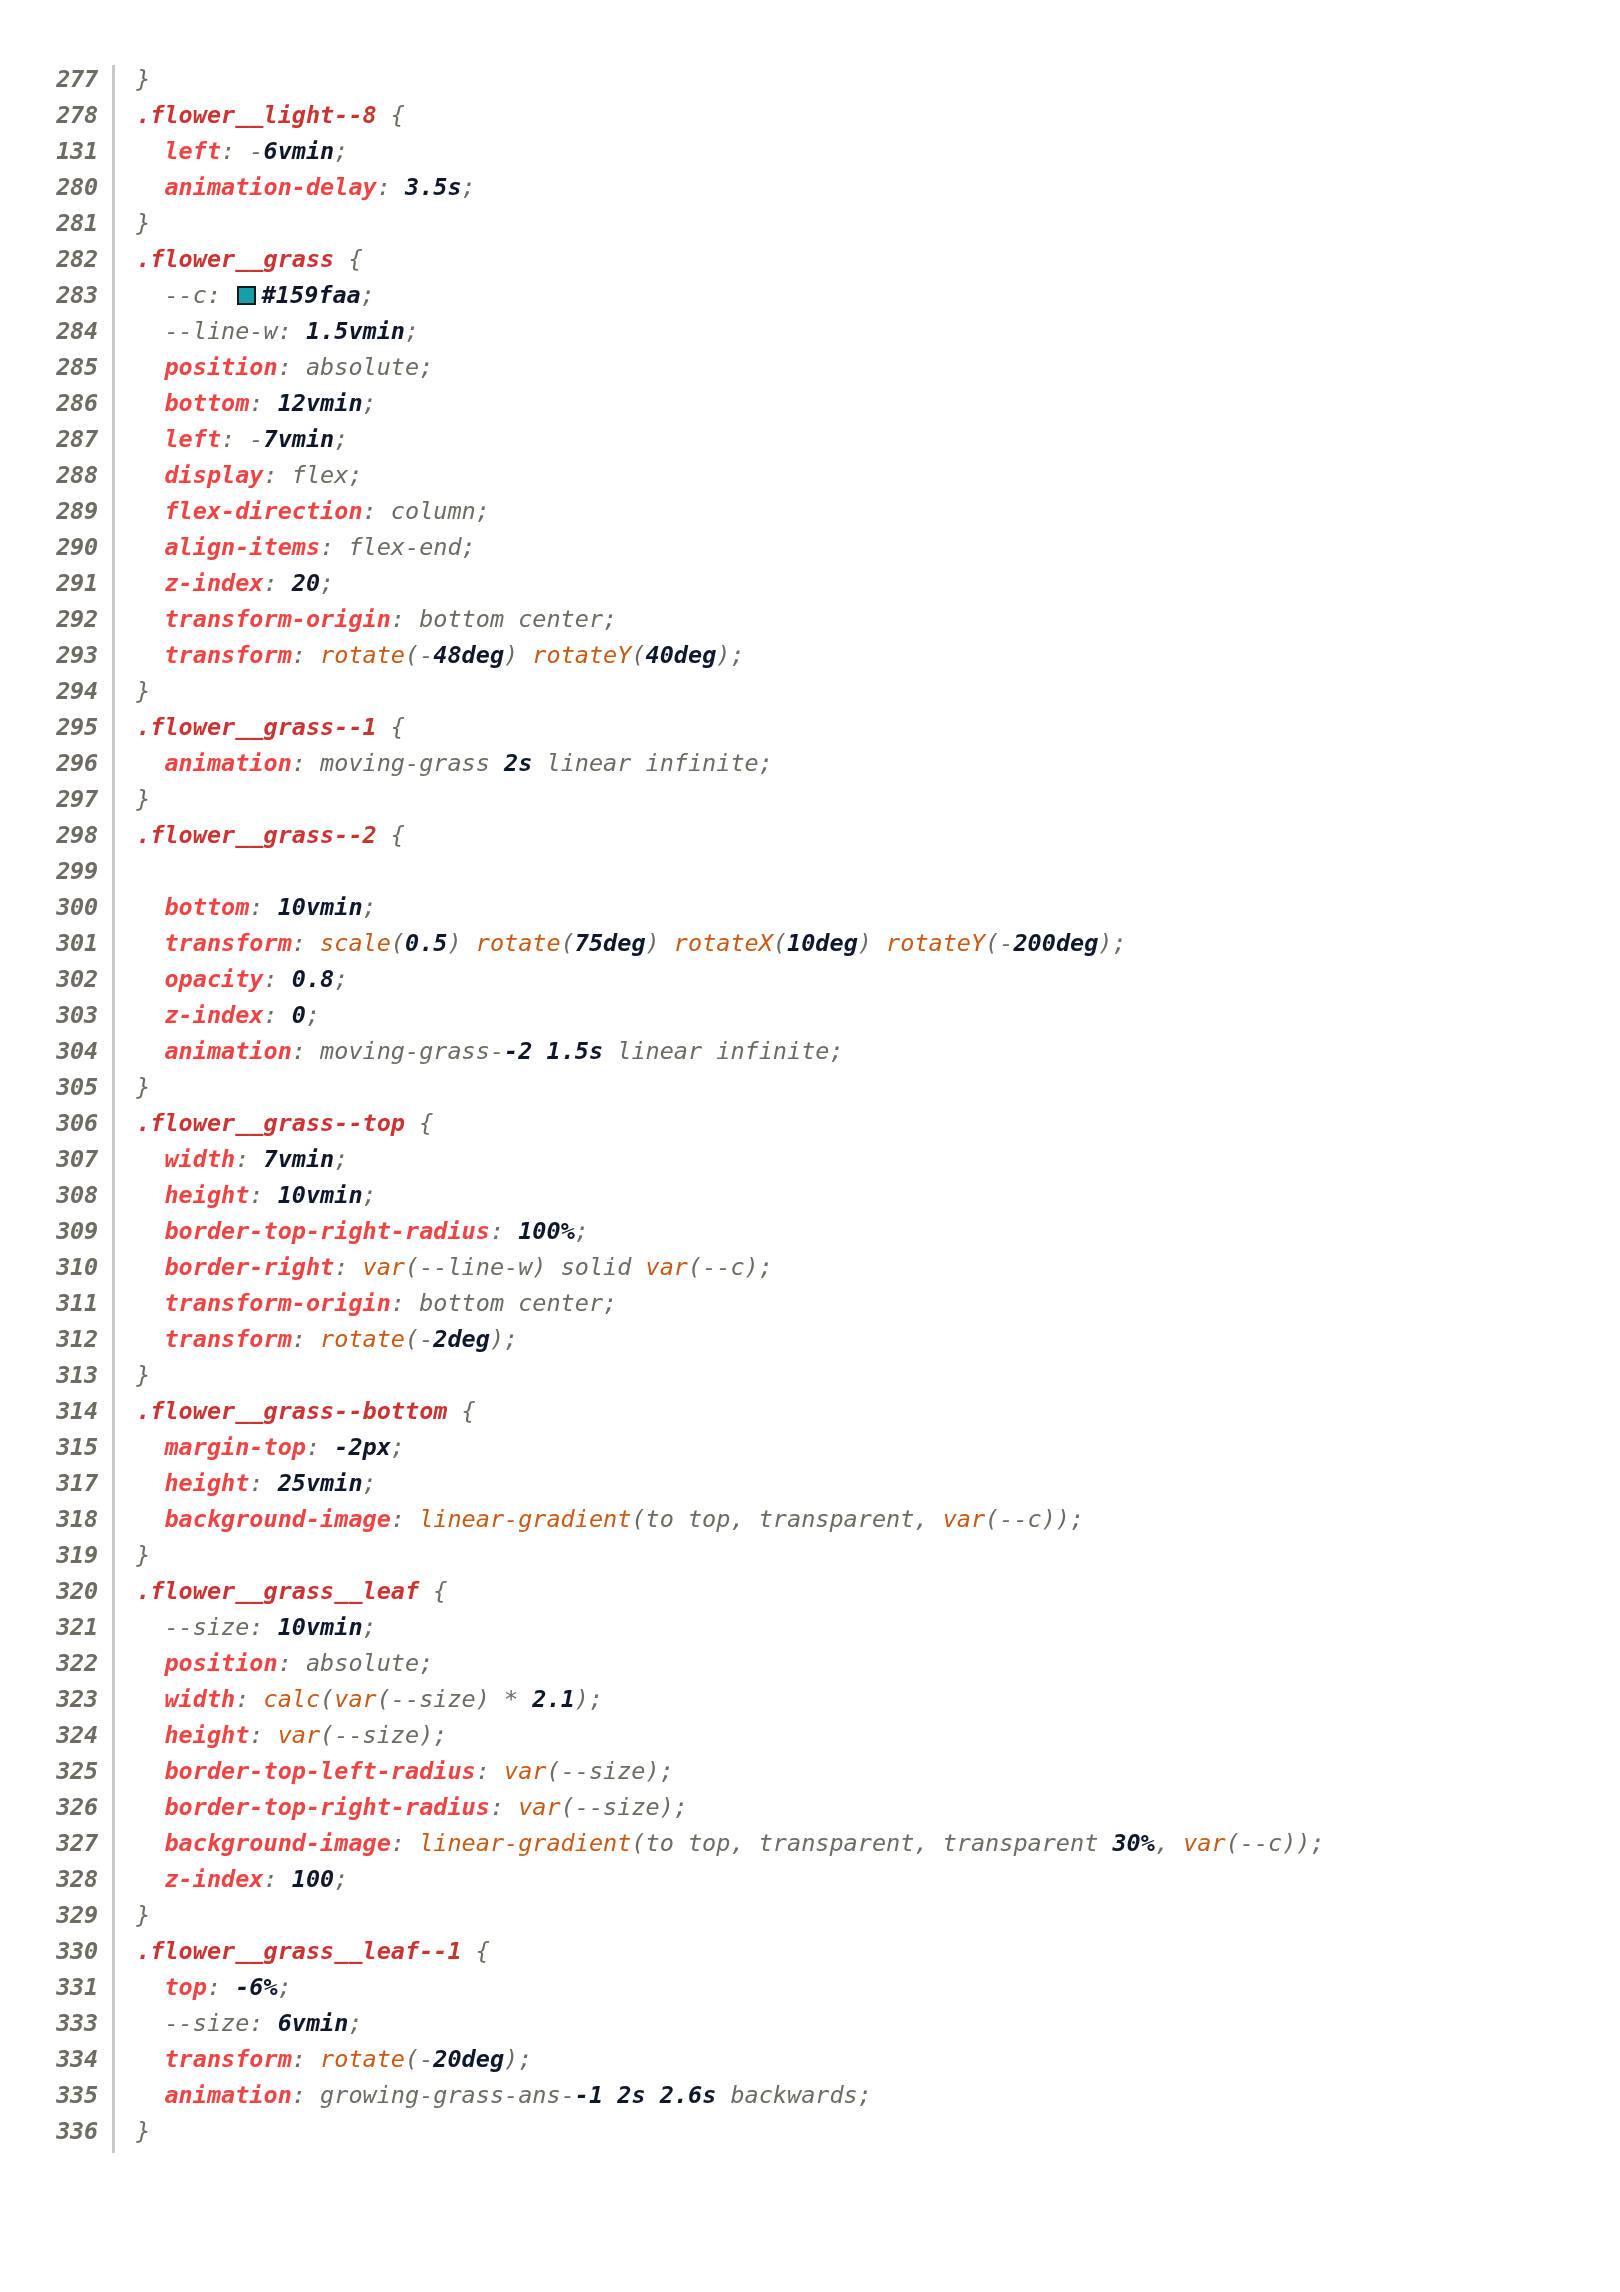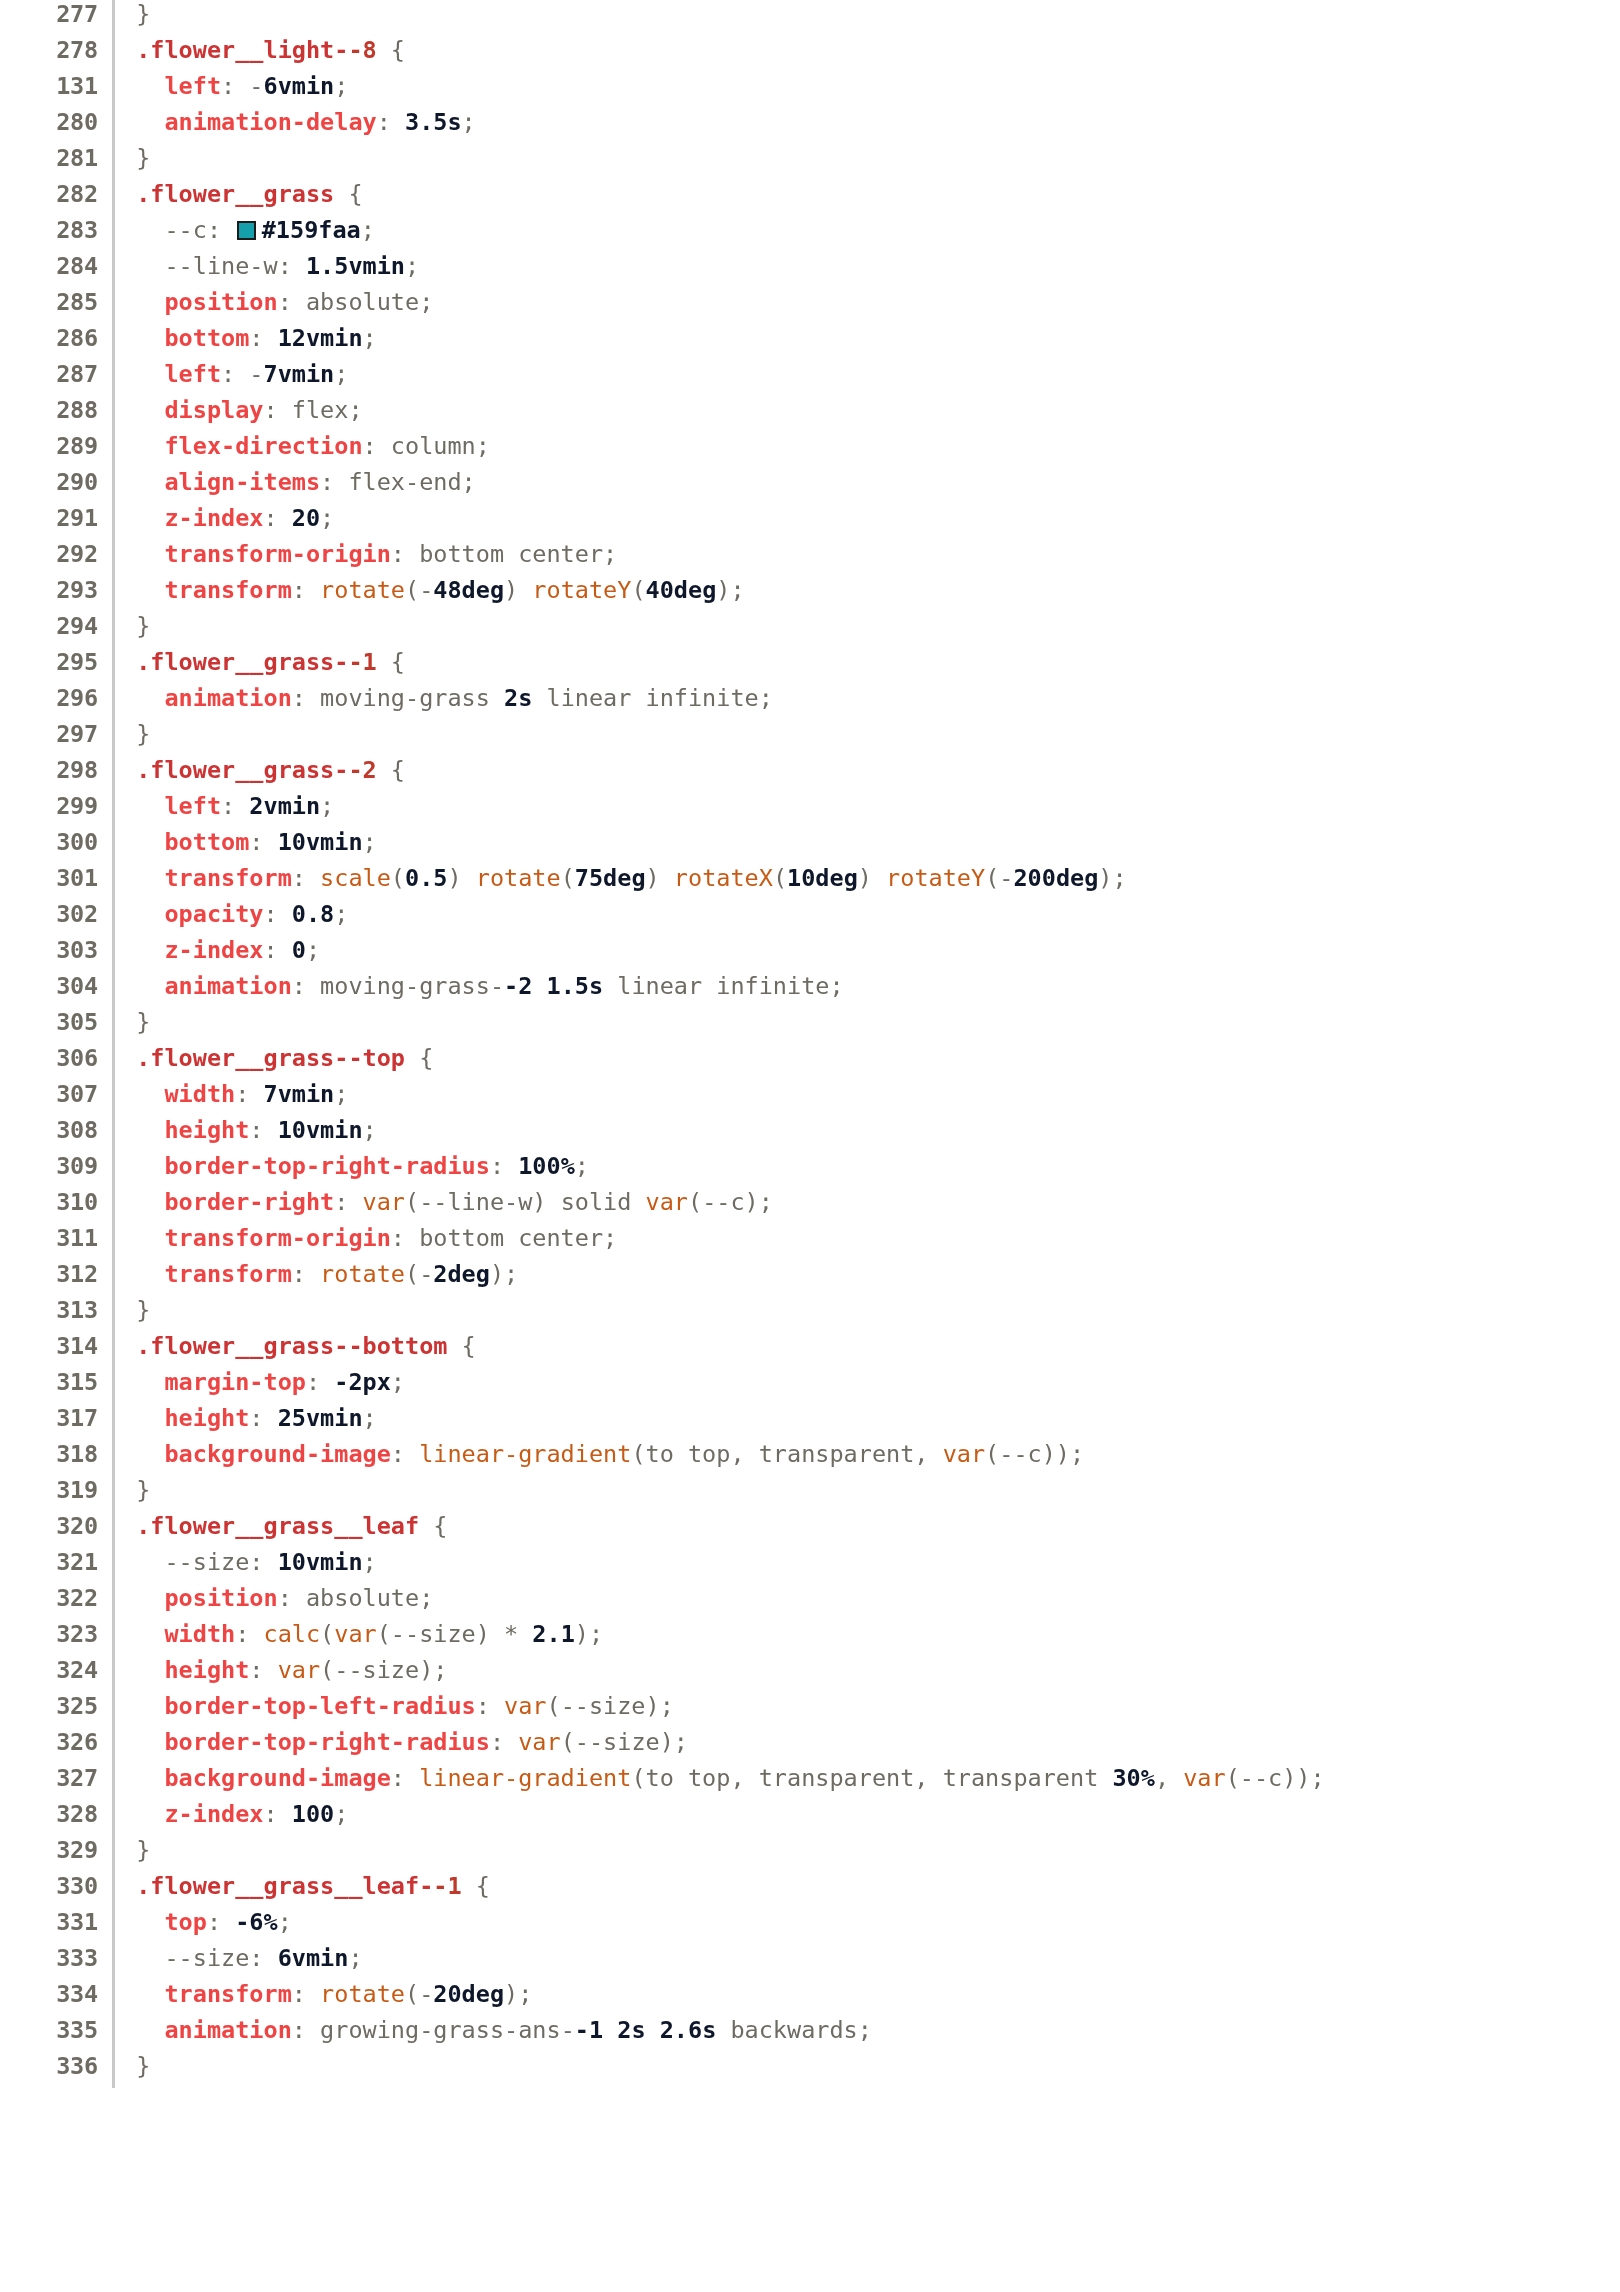--- a/index.html
+++ b/index.html
@@ -9,21 +9,23 @@
     background: #ffffff;
   }
   body {
     width: 1620px;
     height: 2293px;
     font-family: "DejaVu Sans Mono", "Liberation Mono", monospace;
     -webkit-font-smoothing: none;
   }
 
   #code-listing {
+    padding-top: 65px;
     padding-left: 0;
+    font-style: italic;
   }
 
   .code-line {
     display: flex;
     align-items: baseline;
     height: 36px;
     white-space: pre;
   }
 
   .line-number {
@@ -96,21 +98,21 @@
     <div class="code-line"><span class="line-number">289</span><span class="gutter-divider"></span><span class="line-content"><span class="t-plain">  </span><span class="t-prop">flex-direction</span><span class="t-punc">: </span><span class="t-plain">column</span><span class="t-punc">;</span></span></div>
     <div class="code-line"><span class="line-number">290</span><span class="gutter-divider"></span><span class="line-content"><span class="t-plain">  </span><span class="t-prop">align-items</span><span class="t-punc">: </span><span class="t-plain">flex-end</span><span class="t-punc">;</span></span></div>
     <div class="code-line"><span class="line-number">291</span><span class="gutter-divider"></span><span class="line-content"><span class="t-plain">  </span><span class="t-prop">z-index</span><span class="t-punc">: </span><span class="t-num">20</span><span class="t-punc">;</span></span></div>
     <div class="code-line"><span class="line-number">292</span><span class="gutter-divider"></span><span class="line-content"><span class="t-plain">  </span><span class="t-prop">transform-origin</span><span class="t-punc">: </span><span class="t-plain">bottom center</span><span class="t-punc">;</span></span></div>
     <div class="code-line"><span class="line-number">293</span><span class="gutter-divider"></span><span class="line-content"><span class="t-plain">  </span><span class="t-prop">transform</span><span class="t-punc">: </span><span class="t-fn">rotate</span><span class="t-punc">(</span><span class="t-plain">-</span><span class="t-num">48deg</span><span class="t-punc">) </span><span class="t-fn">rotateY</span><span class="t-punc">(</span><span class="t-num">40deg</span><span class="t-punc">);</span></span></div>
     <div class="code-line"><span class="line-number">294</span><span class="gutter-divider"></span><span class="line-content"><span class="t-brace">}</span></span></div>
     <div class="code-line"><span class="line-number">295</span><span class="gutter-divider"></span><span class="line-content"><span class="t-sel">.flower__grass-</span><span class="t-sel-num">-1</span><span class="t-plain"> </span><span class="t-brace">{</span></span></div>
     <div class="code-line"><span class="line-number">296</span><span class="gutter-divider"></span><span class="line-content"><span class="t-plain">  </span><span class="t-prop">animation</span><span class="t-punc">: </span><span class="t-plain">moving-grass </span><span class="t-num">2s</span><span class="t-plain"> linear infinite</span><span class="t-punc">;</span></span></div>
     <div class="code-line"><span class="line-number">297</span><span class="gutter-divider"></span><span class="line-content"><span class="t-brace">}</span></span></div>
     <div class="code-line"><span class="line-number">298</span><span class="gutter-divider"></span><span class="line-content"><span class="t-sel">.flower__grass-</span><span class="t-sel-num">-2</span><span class="t-plain"> </span><span class="t-brace">{</span></span></div>
-    <div class="code-line"><span class="line-number">299</span><span class="gutter-divider"></span><span class="line-content"><span class="t-plain">  </span><span class="t-prop">left</span><span class="t-punc">: </span><span class="t-num">2vmin</span><span class="t-punc">;</span></span></div>
+    <div class="code-line"><span class="line-number">299</span><span class="gutter-divider"></span></div>
     <div class="code-line"><span class="line-number">300</span><span class="gutter-divider"></span><span class="line-content"><span class="t-plain">  </span><span class="t-prop">bottom</span><span class="t-punc">: </span><span class="t-num">10vmin</span><span class="t-punc">;</span></span></div>
     <div class="code-line"><span class="line-number">301</span><span class="gutter-divider"></span><span class="line-content"><span class="t-plain">  </span><span class="t-prop">transform</span><span class="t-punc">: </span><span class="t-fn">scale</span><span class="t-punc">(</span><span class="t-num">0.5</span><span class="t-punc">) </span><span class="t-fn">rotate</span><span class="t-punc">(</span><span class="t-num">75deg</span><span class="t-punc">) </span><span class="t-fn">rotateX</span><span class="t-punc">(</span><span class="t-num">10deg</span><span class="t-punc">) </span><span class="t-fn">rotateY</span><span class="t-punc">(</span><span class="t-plain">-</span><span class="t-num">200deg</span><span class="t-punc">);</span></span></div>
     <div class="code-line"><span class="line-number">302</span><span class="gutter-divider"></span><span class="line-content"><span class="t-plain">  </span><span class="t-prop">opacity</span><span class="t-punc">: </span><span class="t-num">0.8</span><span class="t-punc">;</span></span></div>
     <div class="code-line"><span class="line-number">303</span><span class="gutter-divider"></span><span class="line-content"><span class="t-plain">  </span><span class="t-prop">z-index</span><span class="t-punc">: </span><span class="t-num">0</span><span class="t-punc">;</span></span></div>
     <div class="code-line"><span class="line-number">304</span><span class="gutter-divider"></span><span class="line-content"><span class="t-plain">  </span><span class="t-prop">animation</span><span class="t-punc">: </span><span class="t-plain">moving-grass-</span><span class="t-num">-2</span><span class="t-plain"> </span><span class="t-num">1.5s</span><span class="t-plain"> linear infinite</span><span class="t-punc">;</span></span></div>
     <div class="code-line"><span class="line-number">305</span><span class="gutter-divider"></span><span class="line-content"><span class="t-brace">}</span></span></div>
     <div class="code-line"><span class="line-number">306</span><span class="gutter-divider"></span><span class="line-content"><span class="t-sel">.flower__grass--top</span><span class="t-plain"> </span><span class="t-brace">{</span></span></div>
     <div class="code-line"><span class="line-number">307</span><span class="gutter-divider"></span><span class="line-content"><span class="t-plain">  </span><span class="t-prop">width</span><span class="t-punc">: </span><span class="t-num">7vmin</span><span class="t-punc">;</span></span></div>
     <div class="code-line"><span class="line-number">308</span><span class="gutter-divider"></span><span class="line-content"><span class="t-plain">  </span><span class="t-prop">height</span><span class="t-punc">: </span><span class="t-num">10vmin</span><span class="t-punc">;</span></span></div>
     <div class="code-line"><span class="line-number">309</span><span class="gutter-divider"></span><span class="line-content"><span class="t-plain">  </span><span class="t-prop">border-top-right-radius</span><span class="t-punc">: </span><span class="t-num">100%</span><span class="t-punc">;</span></span></div>

